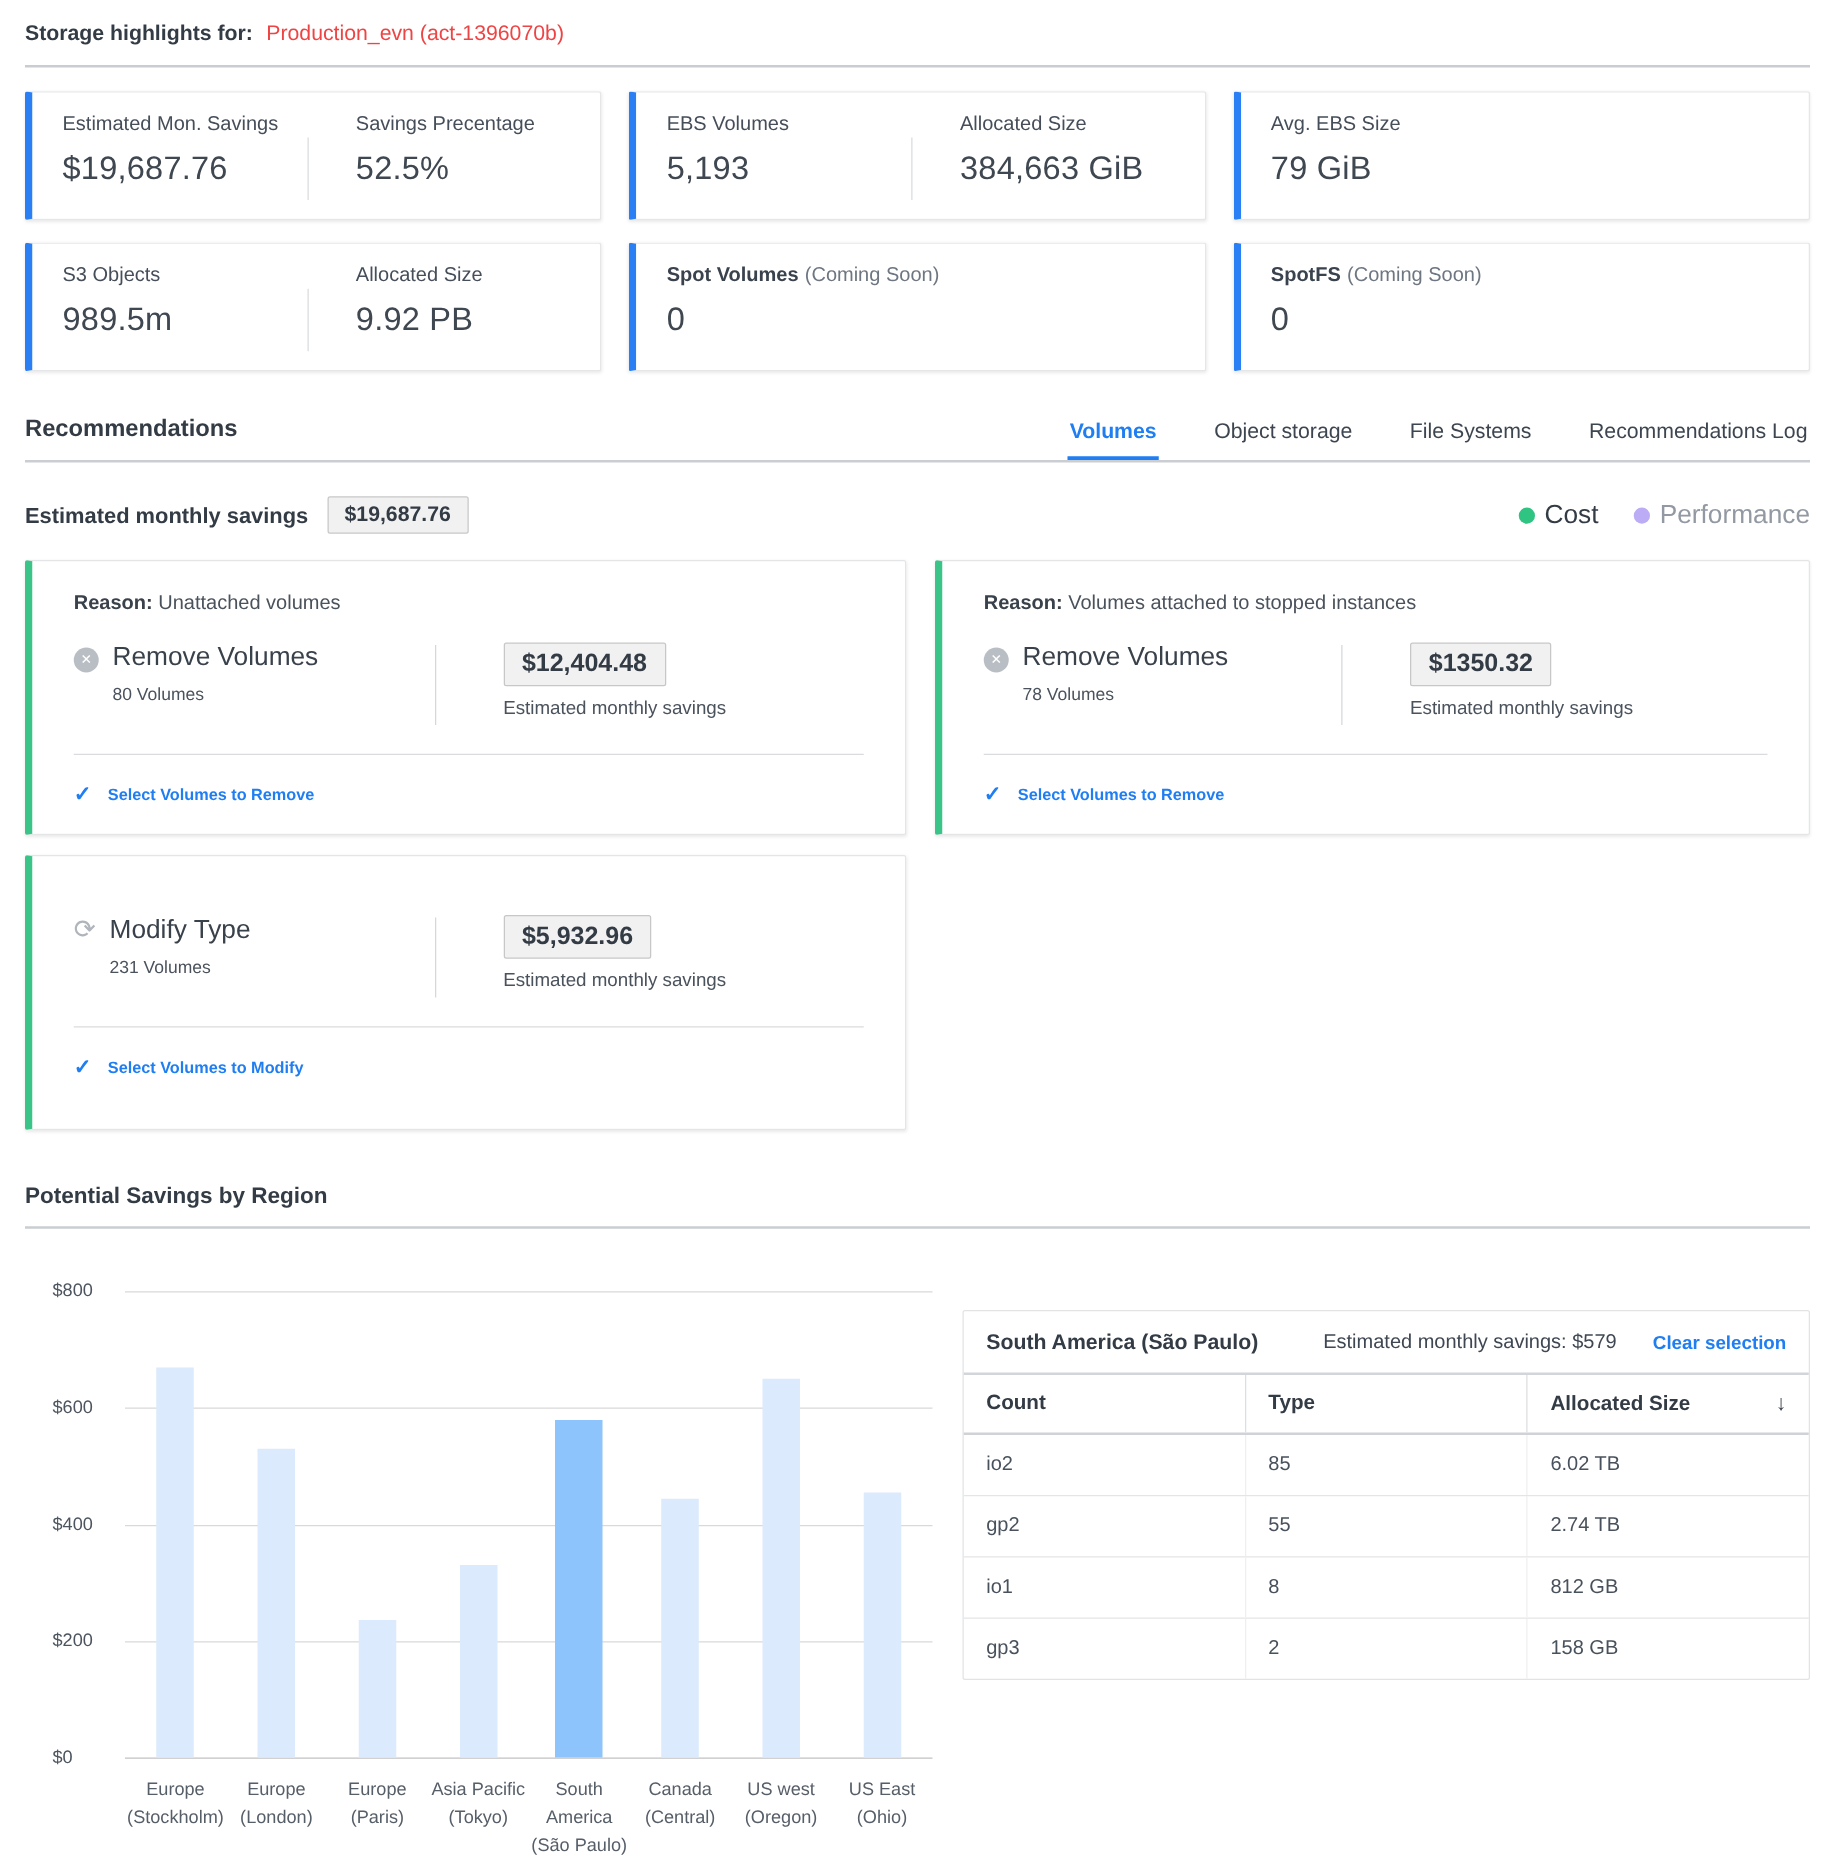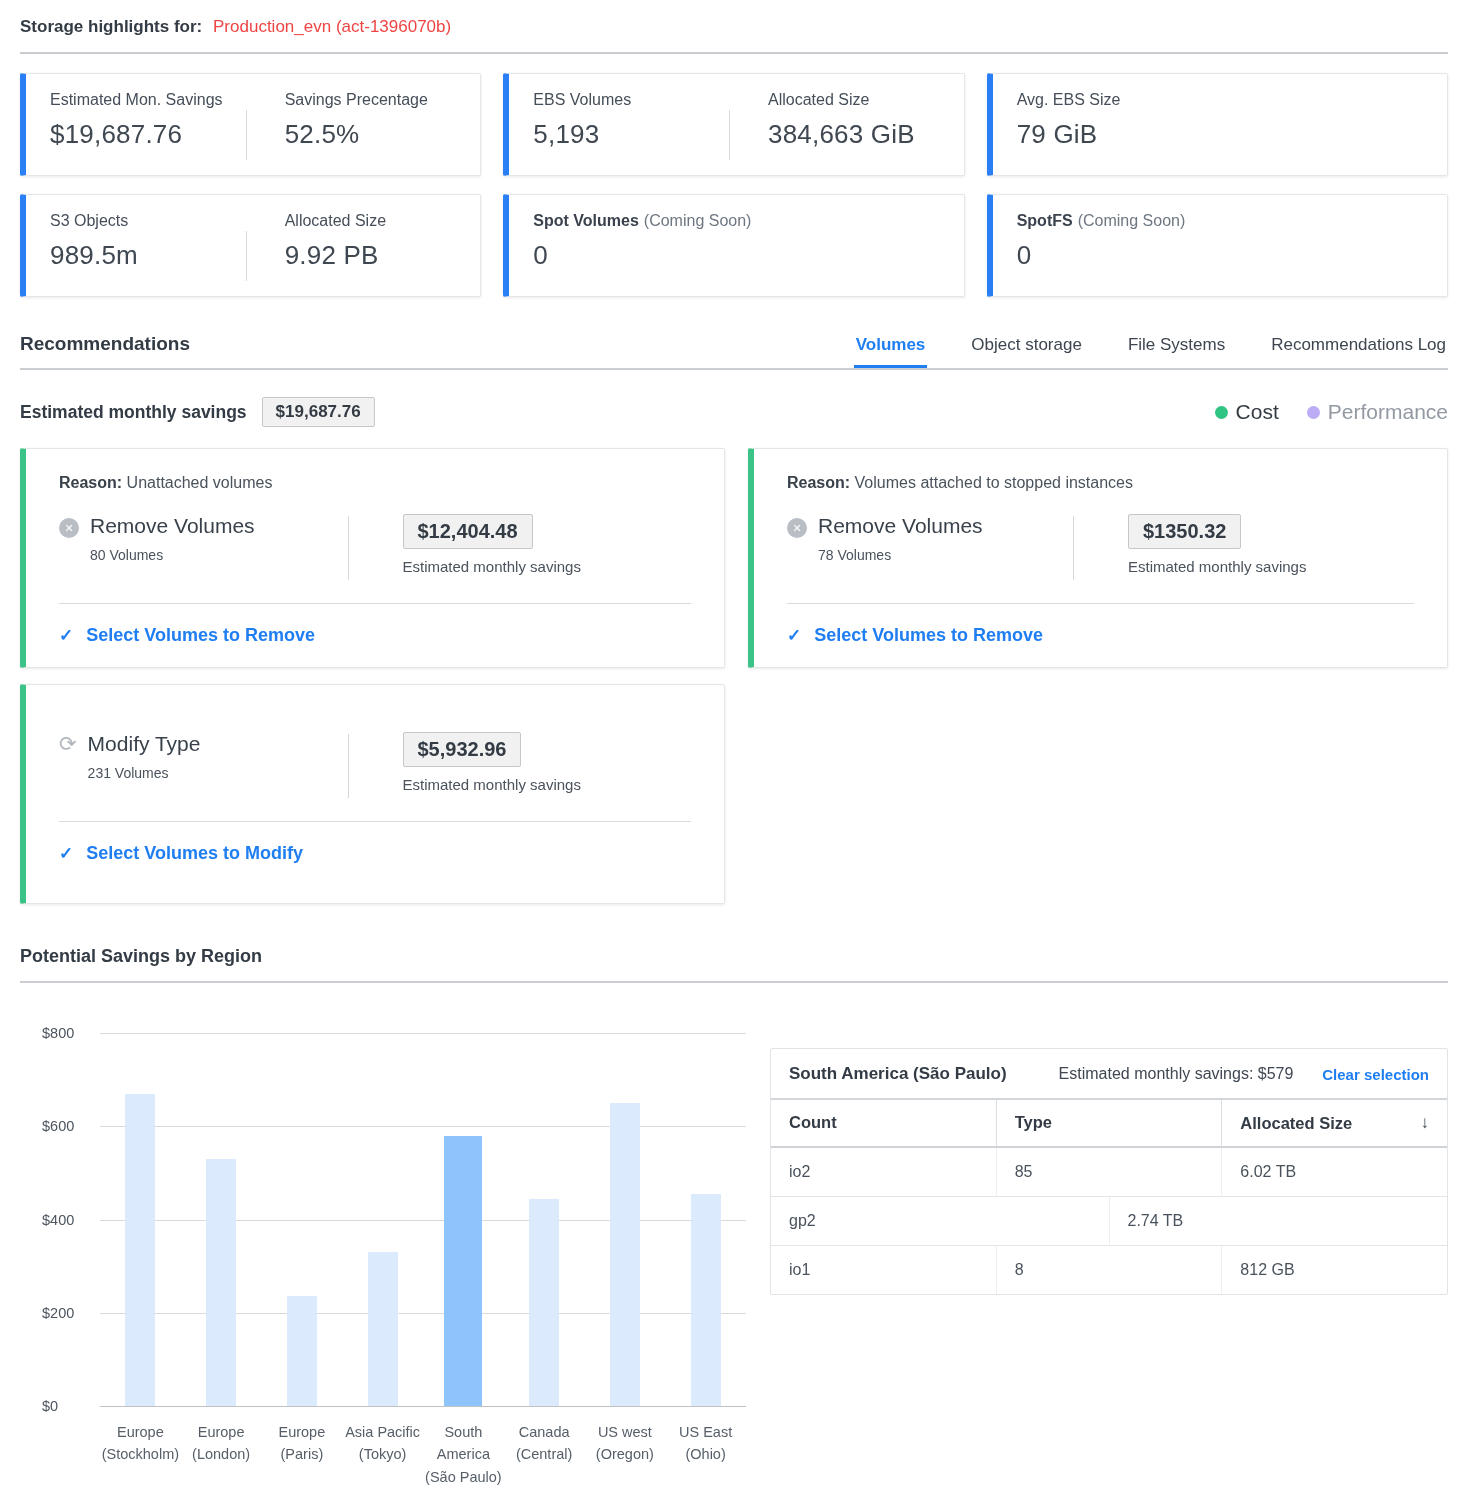--- a/index.html
+++ b/index.html
@@ -76,21 +76,21 @@
   .reco-vdiv { width:1px; background:#d5d7da; height:64px; margin-top:2px; }
   .reco-right { flex:1; padding-left:54px; }
   .amount-badge {
     display:inline-block; background:#f1f1f1; border:1px solid #c7c7c7; border-radius:2px;
     font-size:20px; font-weight:bold; color:#333b45; padding:5px 14px;
   }
   .amount-caption { font-size:15px; color:#4a525c; margin-top:9px; }
   .reco-hdiv { border:none; border-top:1px solid #d9dbde; margin-top:23px; }
   .reco-cta { margin-top:21px; display:flex; align-items:center; gap:13px; cursor:pointer; }
   .cta-check { color:#1f7ef2; font-size:17px; font-weight:bold; }
-  .cta-label { color:#1f7ef2; font-size:18px; font-weight:bold; }
+  .cta-label { color:#1f7ef2; font-size:13px; font-weight:bold; }
 
   
   .region-title { margin-top:42px; font-size:18px; font-weight:bold; color:#333b45; }
   .region-divider { border:none; border-top:2px solid #caced2; margin:14px 0 0; }
   .region-content { display:flex; gap:24px; align-items:flex-start; }
 
   .chart-wrap { width:726px; margin-top:50px; flex:none; }
   .chart { position:relative; height:373px; }
   .ytick { position:absolute; left:22px; transform:translateY(-50%); font-size:14.5px; color:#4c545e; }
   .plot { position:absolute; left:80px; right:0; top:0; bottom:0; }
@@ -397,23 +397,29 @@
           <span class="sort-arrow">↓</span>
         </div>
       </div>
       <div class="rt-row">
         <div class="rt-cell">io2</div>
         <div class="rt-cell">85</div>
         <div class="rt-cell">6.02 TB</div>
       </div>
       <div class="rt-row">
         <div class="rt-cell">gp2</div>
+        <div class="rt-cell">55</div>
         <div class="rt-cell">2.74 TB</div>
       </div>
       <div class="rt-row">
         <div class="rt-cell">io1</div>
         <div class="rt-cell">8</div>
         <div class="rt-cell">812 GB</div>
       </div>
+      <div class="rt-row">
+        <div class="rt-cell">gp3</div>
+        <div class="rt-cell">2</div>
+        <div class="rt-cell">158 GB</div>
+      </div>
     </div>
 
   </div>
 </div>
 
 </body></html>

